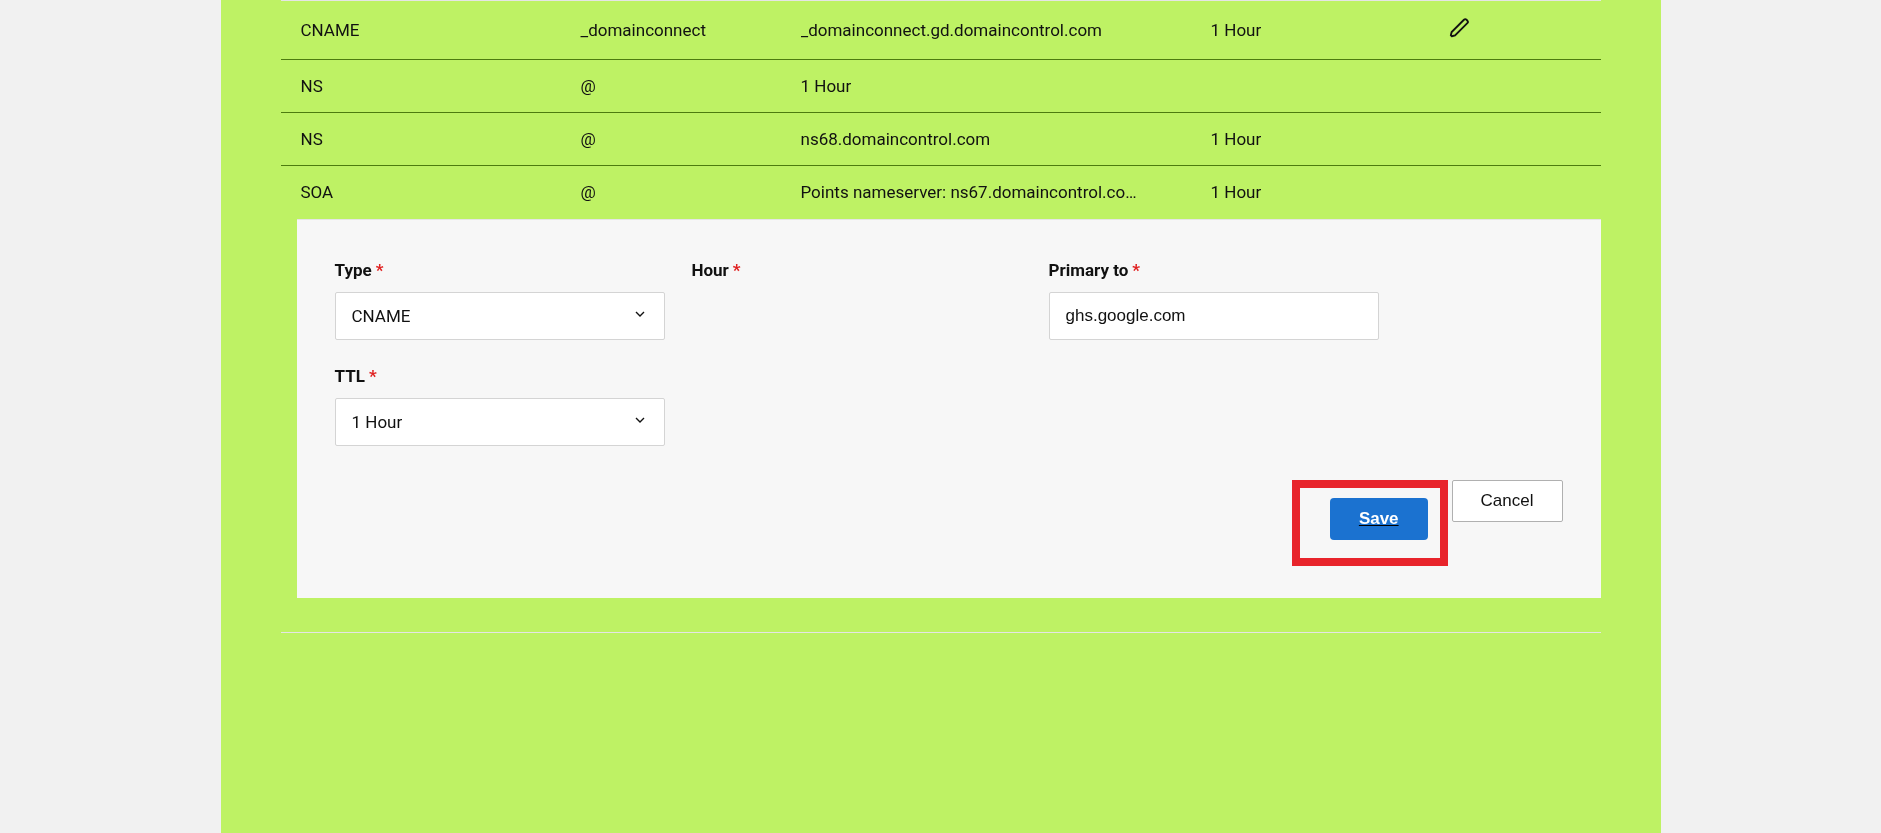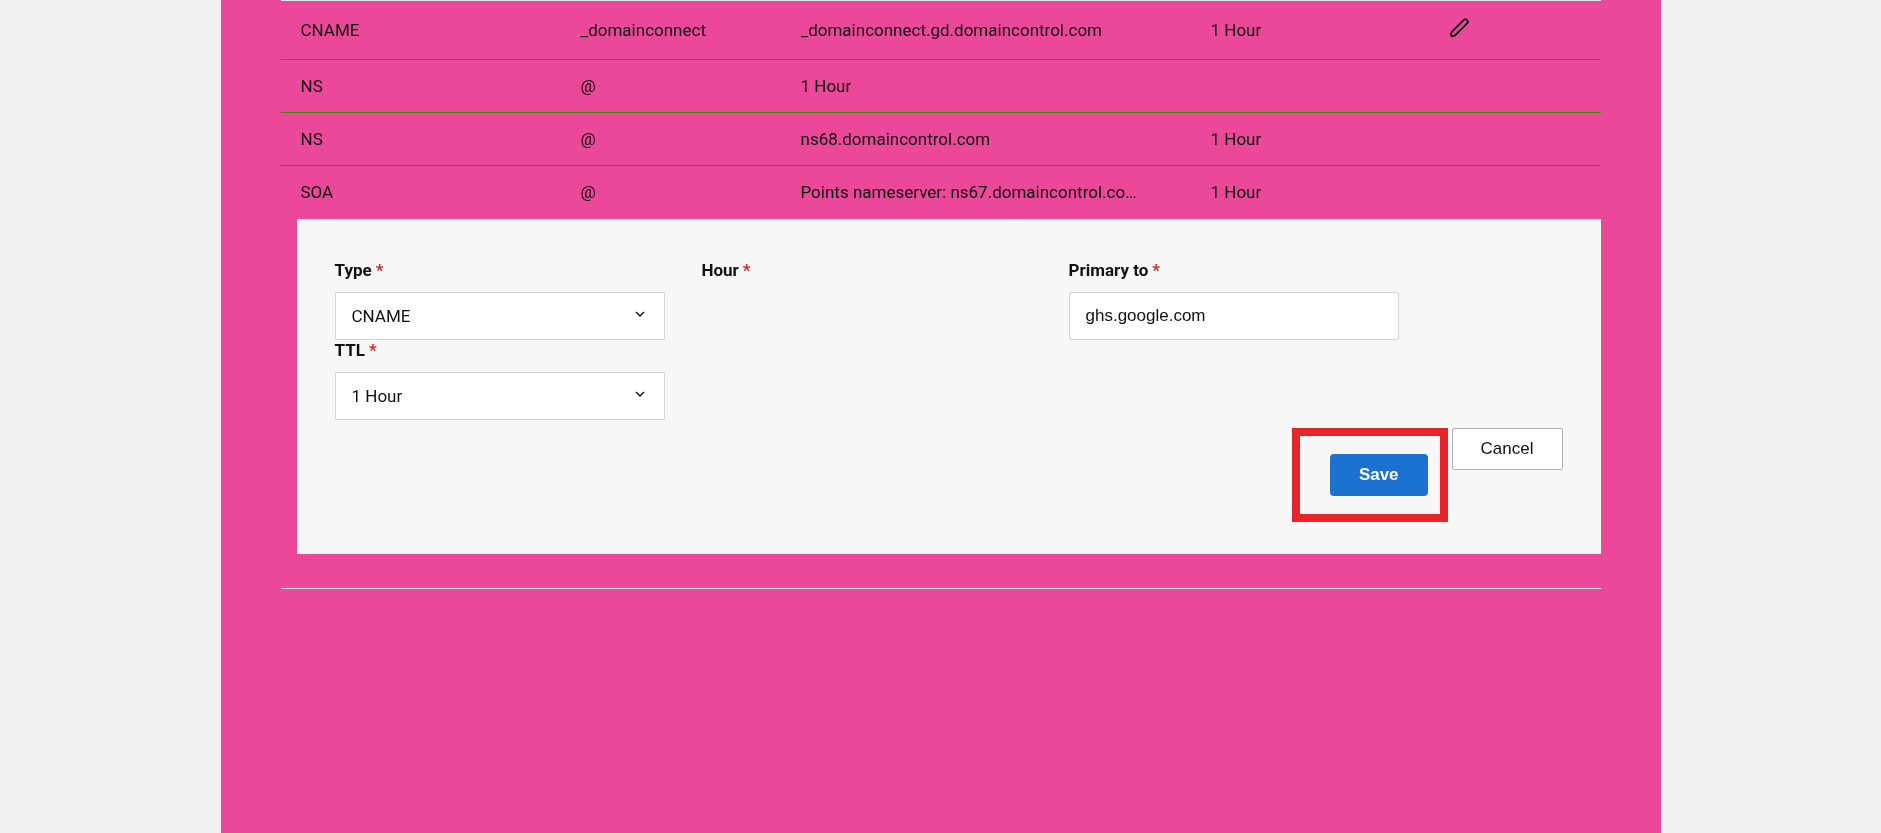--- a/index.html
+++ b/index.html
@@ -16,21 +16,21 @@
     }
     .outer-wrap {
       background: #f1f1f1;
       padding: 0;
       height: 100%;
       display: flex;
       justify-content: center;
     }
     .main-panel {
       width: 1440px;
-      background: #ec4899;
+      background: #bef264;
       margin: 0 auto;
       padding: 0 60px 70px 60px;
       height: 100%;
     }
     .records-table {
       width: 100%;
     }
     .row {
       display: flex;
       align-items: center;
@@ -62,21 +62,22 @@
     .form-panel {
       background: #f7f7f7;
       margin-top: 1px;
       border-top: 1px solid #e5e5e5;
       padding: 40px 38px 32px 38px;
       margin-left: 16px;
       margin-right: 0px;
     }
     .form-row {
       display: flex;
-      gap: 37px;
+      gap: 27px;
+      margin-bottom: 26px;
     }
     .field {
       display: flex;
       flex-direction: column;
       width: 330px;
     }
     .field label {
       font-weight: 700;
       font-size: 17px;
       color: #111;
@@ -110,23 +111,24 @@
       fill: none;
     }
     .actions {
       display: flex;
       justify-content: flex-end;
       align-items: flex-start;
       padding-top: 8px;
     }
     .highlight-box {
       border: 8px solid #e8242b;
-      padding: 18px 12px 18px 30px;
+      padding: 10px 12px 18px 30px;
       display: inline-flex;
       align-items: center;
+      text-decoration: underline;
     }
     .btn {
       height: 42px;
       padding: 0 28px;
       font-size: 17px;
       font-weight: 700;
       border: 1px solid transparent;
       cursor: pointer;
       display: inline-flex;
       align-items: center;

